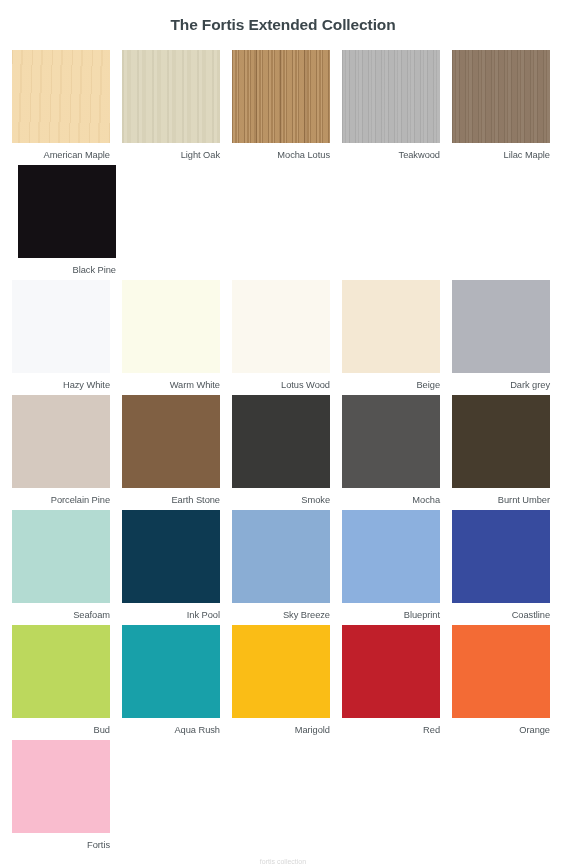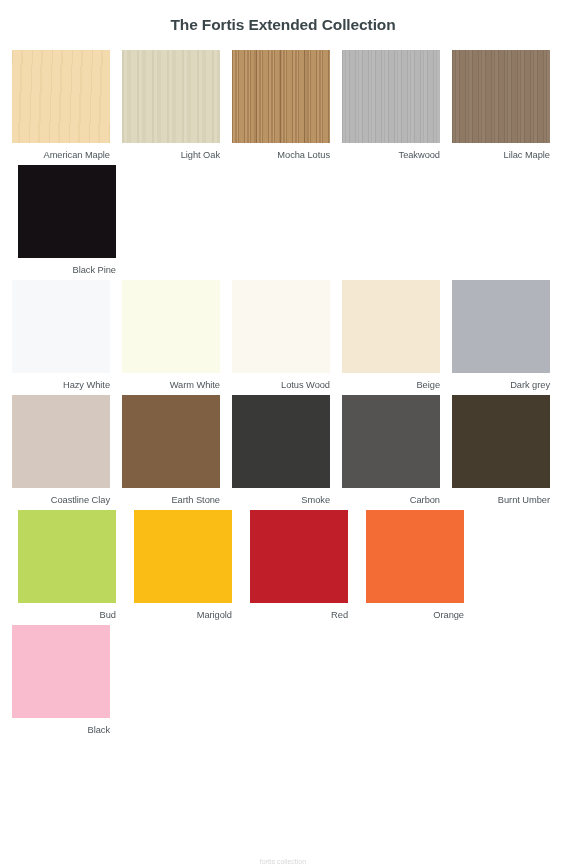--- a/index.html
+++ b/index.html
@@ -203,61 +203,87 @@
           <div class="swatch-label">Beige</div>
         </div>
         <div class="swatch-cell">
           <div class="swatch-chip" style="background-color: rgb(178, 180, 187);"></div>
           <div class="swatch-label">Dark grey</div>
         </div>
       </div>
       <div class="swatch-row">
         <div class="swatch-cell">
           <div class="swatch-chip" style="background-color: rgb(213, 201, 191);"></div>
-          <div class="swatch-label">Coastline Clay</div>
+          <div class="swatch-label">Porcelain Pine</div>
         </div>
         <div class="swatch-cell">
           <div class="swatch-chip" style="background-color: rgb(128, 96, 67);"></div>
           <div class="swatch-label">Earth Stone</div>
         </div>
         <div class="swatch-cell">
           <div class="swatch-chip" style="background-color: rgb(57, 57, 55);"></div>
           <div class="swatch-label">Smoke</div>
         </div>
         <div class="swatch-cell">
           <div class="swatch-chip" style="background-color: rgb(84, 83, 82);"></div>
-          <div class="swatch-label">Carbon</div>
+          <div class="swatch-label">Mocha</div>
         </div>
         <div class="swatch-cell">
           <div class="swatch-chip" style="background-color: rgb(70, 60, 45);"></div>
           <div class="swatch-label">Burnt Umber</div>
         </div>
       </div>
       <div class="swatch-row">
         <div class="swatch-cell">
+          <div class="swatch-chip" style="background-color: rgb(179, 219, 210);"></div>
+          <div class="swatch-label">Seafoam</div>
+        </div>
+        <div class="swatch-cell">
+          <div class="swatch-chip" style="background-color: rgb(13, 58, 82);"></div>
+          <div class="swatch-label">Ink Pool</div>
+        </div>
+        <div class="swatch-cell">
+          <div class="swatch-chip" style="background-color: rgb(138, 173, 212);"></div>
+          <div class="swatch-label">Sky Breeze</div>
+        </div>
+        <div class="swatch-cell">
+          <div class="swatch-chip" style="background-color: rgb(140, 176, 222);"></div>
+          <div class="swatch-label">Blueprint</div>
+        </div>
+        <div class="swatch-cell">
+          <div class="swatch-chip" style="background-color: rgb(55, 75, 158);"></div>
+          <div class="swatch-label">Coastline</div>
+        </div>
+      </div>
+      <div class="swatch-row">
+        <div class="swatch-cell">
           <div class="swatch-chip" style="background-color: rgb(188, 216, 93);"></div>
           <div class="swatch-label">Bud</div>
         </div>
         <div class="swatch-cell">
+          <div class="swatch-chip" style="background-color: rgb(24, 160, 169);"></div>
+          <div class="swatch-label">Aqua Rush</div>
+        </div>
+        <div class="swatch-cell">
           <div class="swatch-chip" style="background-color: rgb(250, 189, 22);"></div>
           <div class="swatch-label">Marigold</div>
         </div>
         <div class="swatch-cell">
           <div class="swatch-chip" style="background-color: rgb(192, 31, 42);"></div>
           <div class="swatch-label">Red</div>
         </div>
         <div class="swatch-cell">
           <div class="swatch-chip" style="background-color: rgb(243, 107, 53);"></div>
           <div class="swatch-label">Orange</div>
         </div>
       </div>
       <div class="swatch-row">
         <div class="swatch-cell">
           <div class="swatch-chip" style="background-color: rgb(249, 188, 206);"></div>
-          <div class="swatch-label">Black</div>
+          <div class="swatch-label">Fortis</div>
         </div>
         <div class="swatch-cell empty"></div>
         <div class="swatch-cell empty"></div>
         <div class="swatch-cell empty"></div>
         <div class="swatch-cell empty"></div>
       </div>
     </div>
 
   <div class="footer-note">fortis  collection</div>
 

